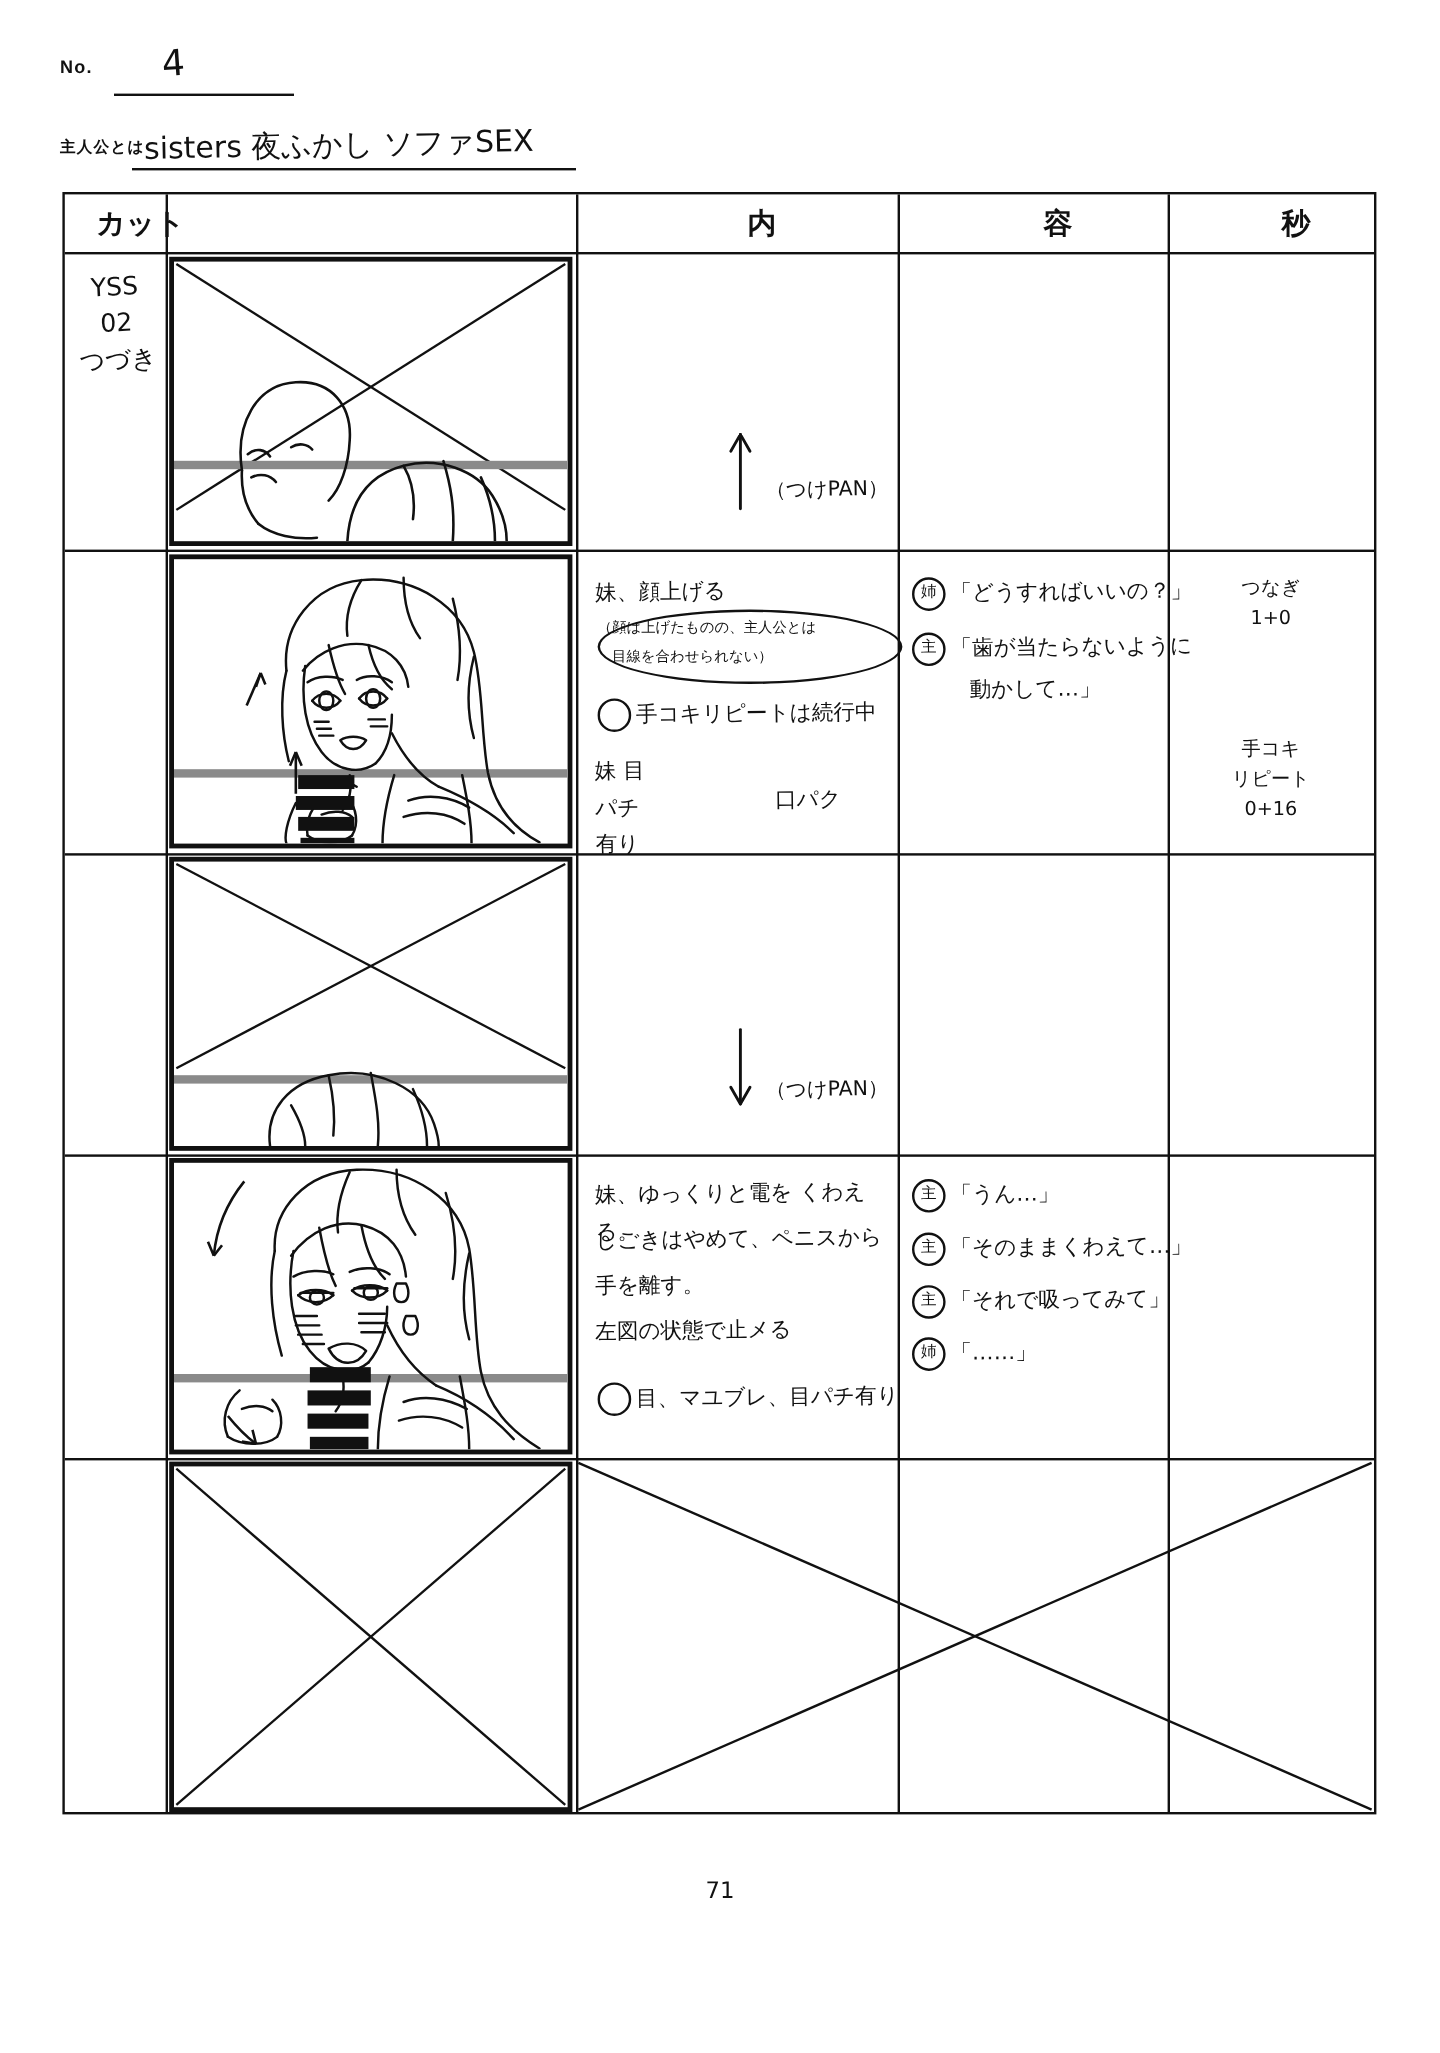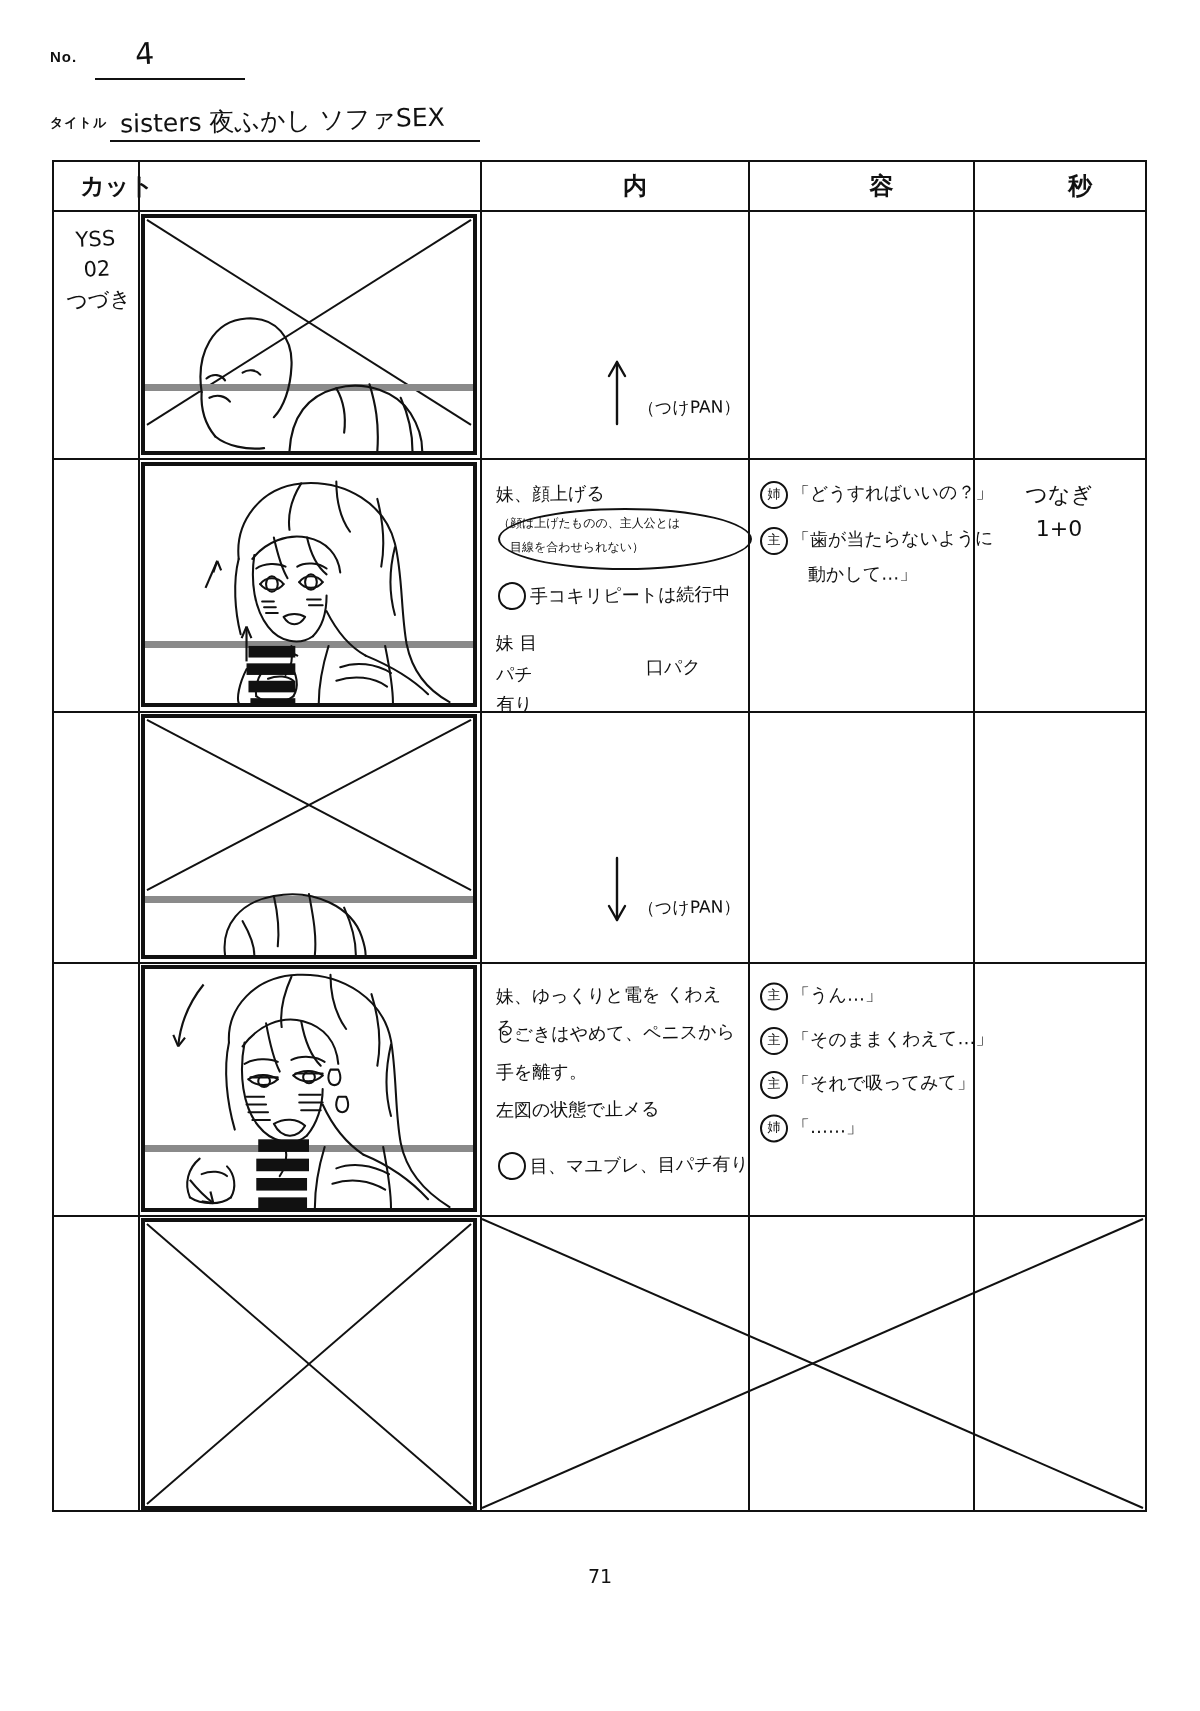--- a/index.html
+++ b/index.html
@@ -132,21 +132,21 @@
     position: absolute;
     font-family: "DejaVu Sans", sans-serif;
     font-size: 18px;
     line-height: 1.7;
     white-space: pre-wrap;
     transform: rotate(-0.7deg);
   }
   .sec-text {
     position: absolute;
     font-family: "DejaVu Sans", sans-serif;
-    font-size: 22px;
+    font-size: 16px;
     line-height: 1.55;
     text-align: center;
     white-space: pre-wrap;
   }
   .dlg-line {
     position: absolute;
     font-family: "DejaVu Sans", sans-serif;
     font-size: 18px;
     white-space: nowrap;
     transform: rotate(-0.6deg);
@@ -204,21 +204,21 @@
 </style>
 </head>
 <body>
 
 <div class="page">
 
   <div class="hdr-no">No.</div>
   <div class="hdr-no-val">4</div>
   <div class="hdr-no-rule"></div>
 
-  <div class="hdr-title-label">タイトル</div>
+  <div class="hdr-title-label">主人公とは</div>
   <div class="hdr-title-val">sisters 夜ふかし ソファSEX</div>
   <div class="hdr-title-rule"></div>
 
   <div class="tbl">
 
     <div class="vline" style="left:84px"></div>
     <div class="vline" style="left:426px"></div>
     <div class="vline" style="left:694px"></div>
     <div class="vline" style="left:919px"></div>
 
@@ -464,20 +464,23 @@
     <div class="dlg-line" style="left:706px; top:318px">
       <span class="circ">姉</span><span>「どうすればいいの？」</span>
     </div>
     <div class="dlg-line" style="left:706px; top:364px">
       <span class="circ">主</span><span>「歯が当たらないように</span>
     </div>
     <div class="dlg-line" style="left:736px; top:400px">　動かして…」</div>
 
     <div class="sec-text" style="left:925px; top:316px; width:160px">つなぎ
 1+0</div>
+    <div class="sec-text" style="left:925px; top:450px; width:160px">手コキ
+リピート
+0+16</div>
 
     <div style="position:absolute;left:548px;top:692px;width:30px;height:72px;">
       <svg width="30" height="72" viewBox="0 0 30 72">
         <g fill="none" stroke="#111" stroke-width="2.4" stroke-linecap="round">
           <path d="M15 4 L15 66"></path>
           <path d="M15 66 L7 52 M15 66 L23 52"></path>
         </g>
       </svg>
     </div>
     <div class="pan-note" style="left:584px; top:734px">（つけPAN）</div>

